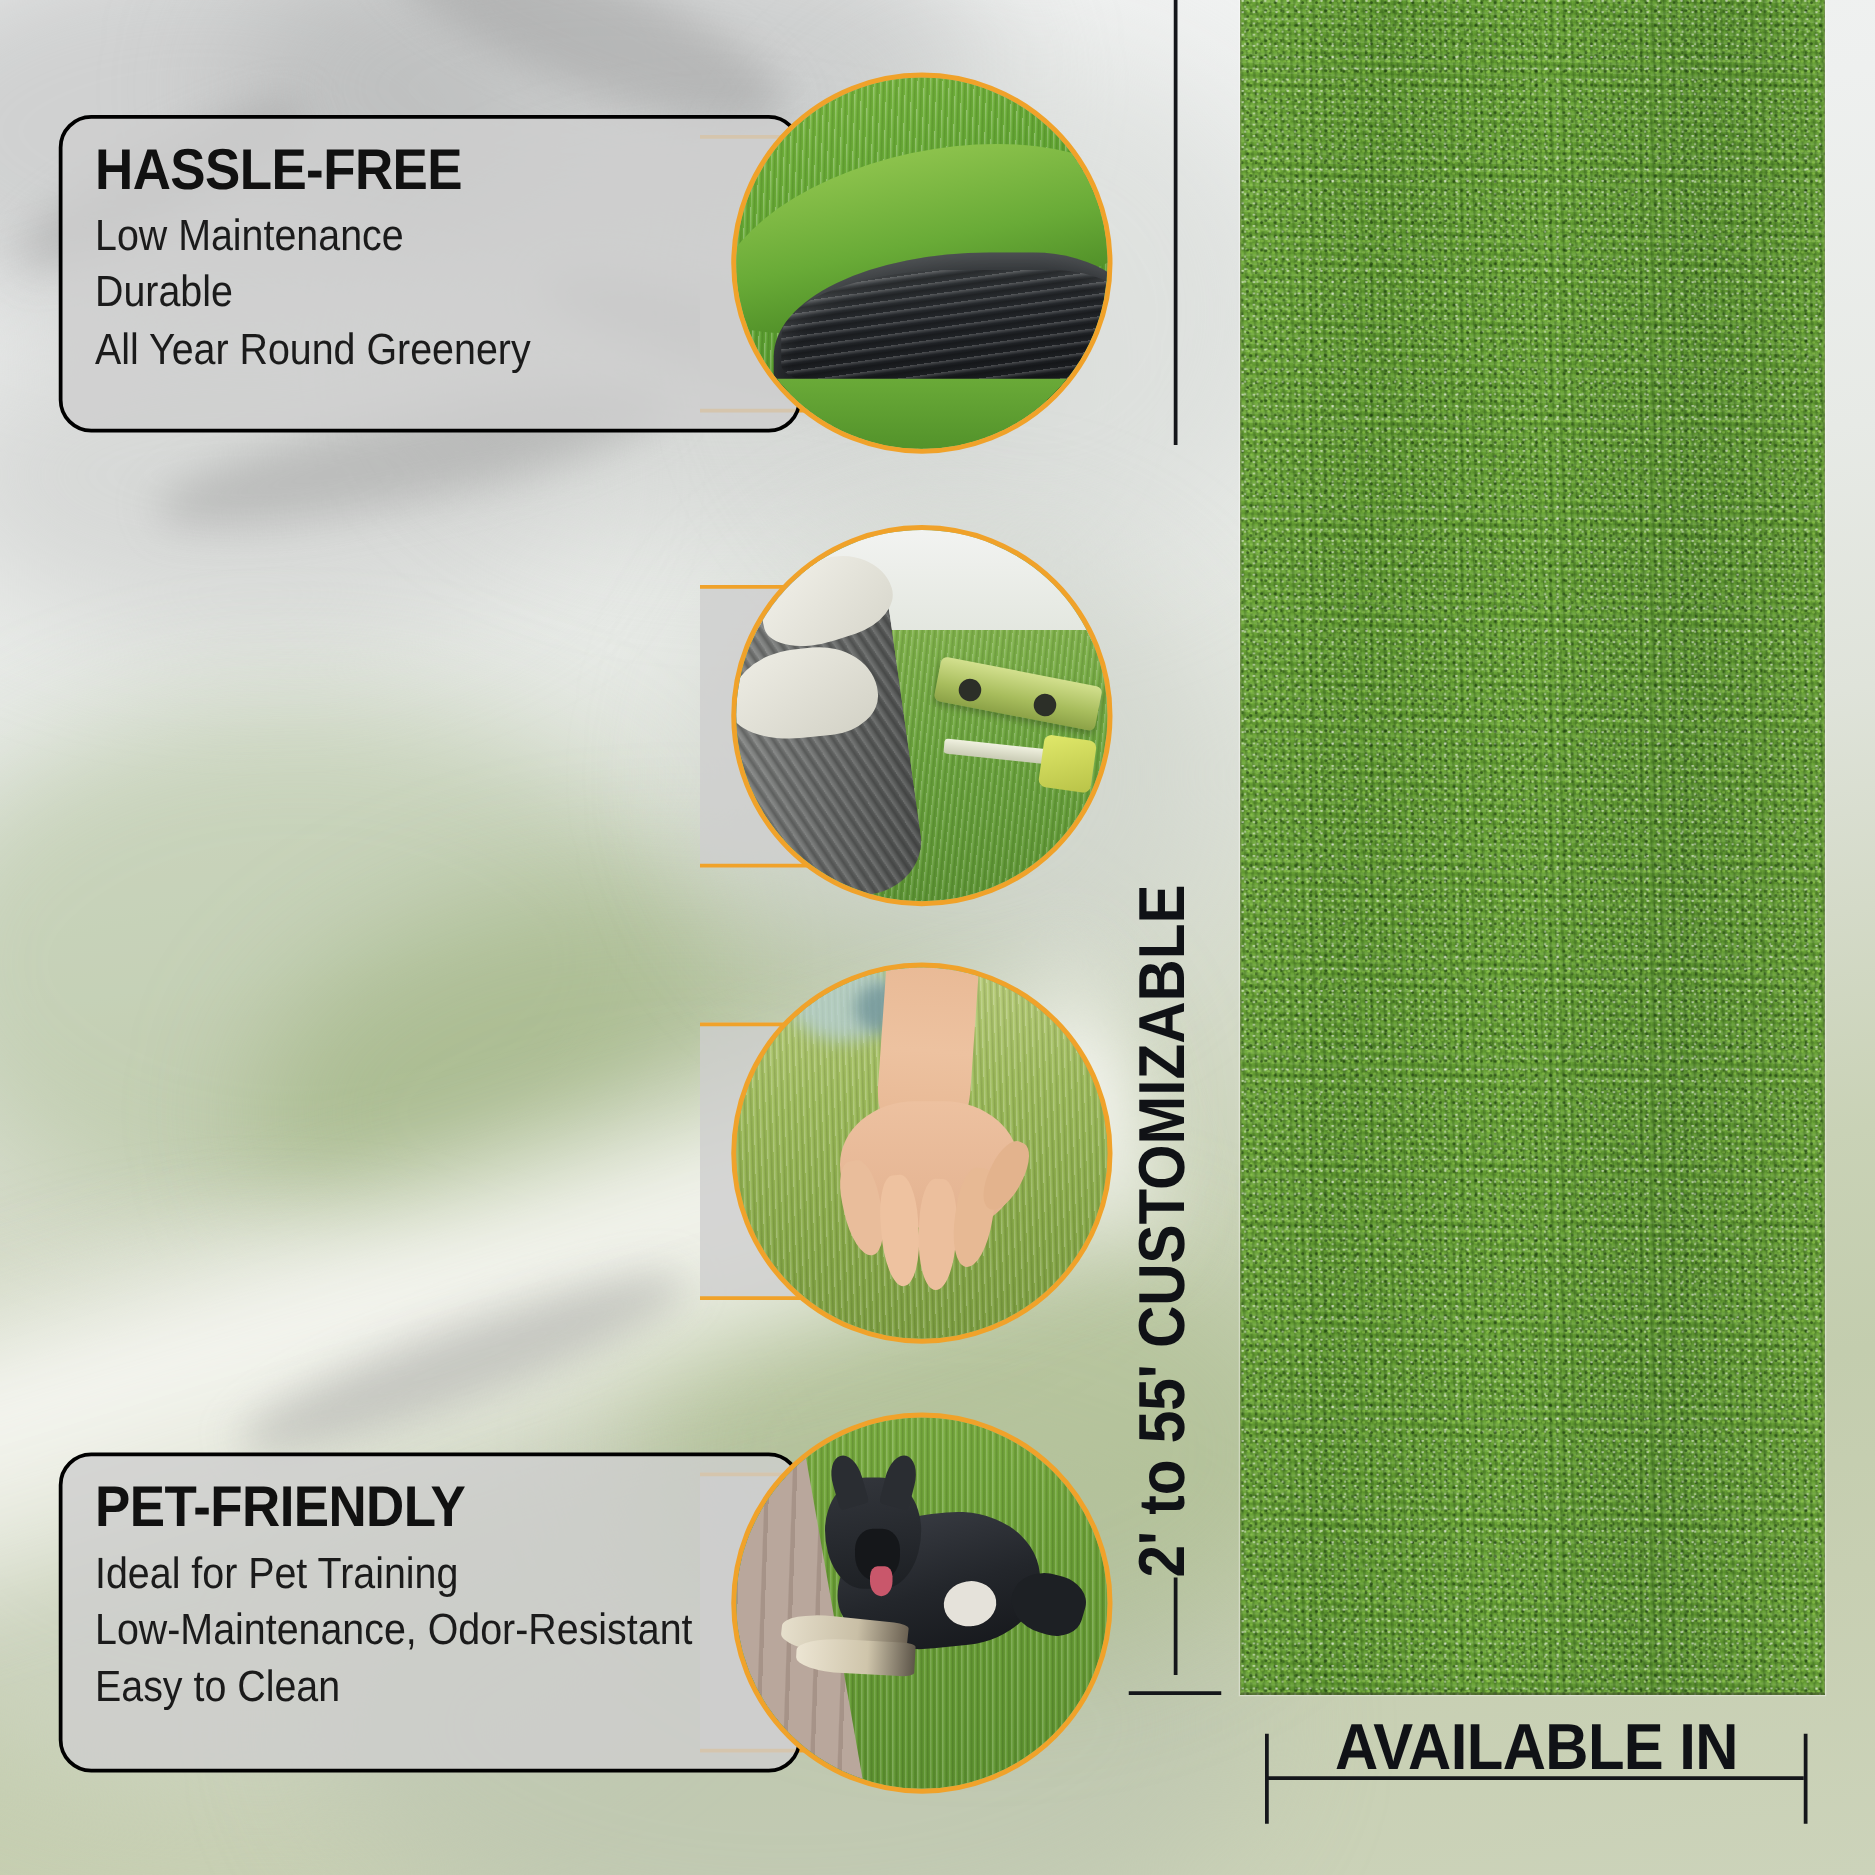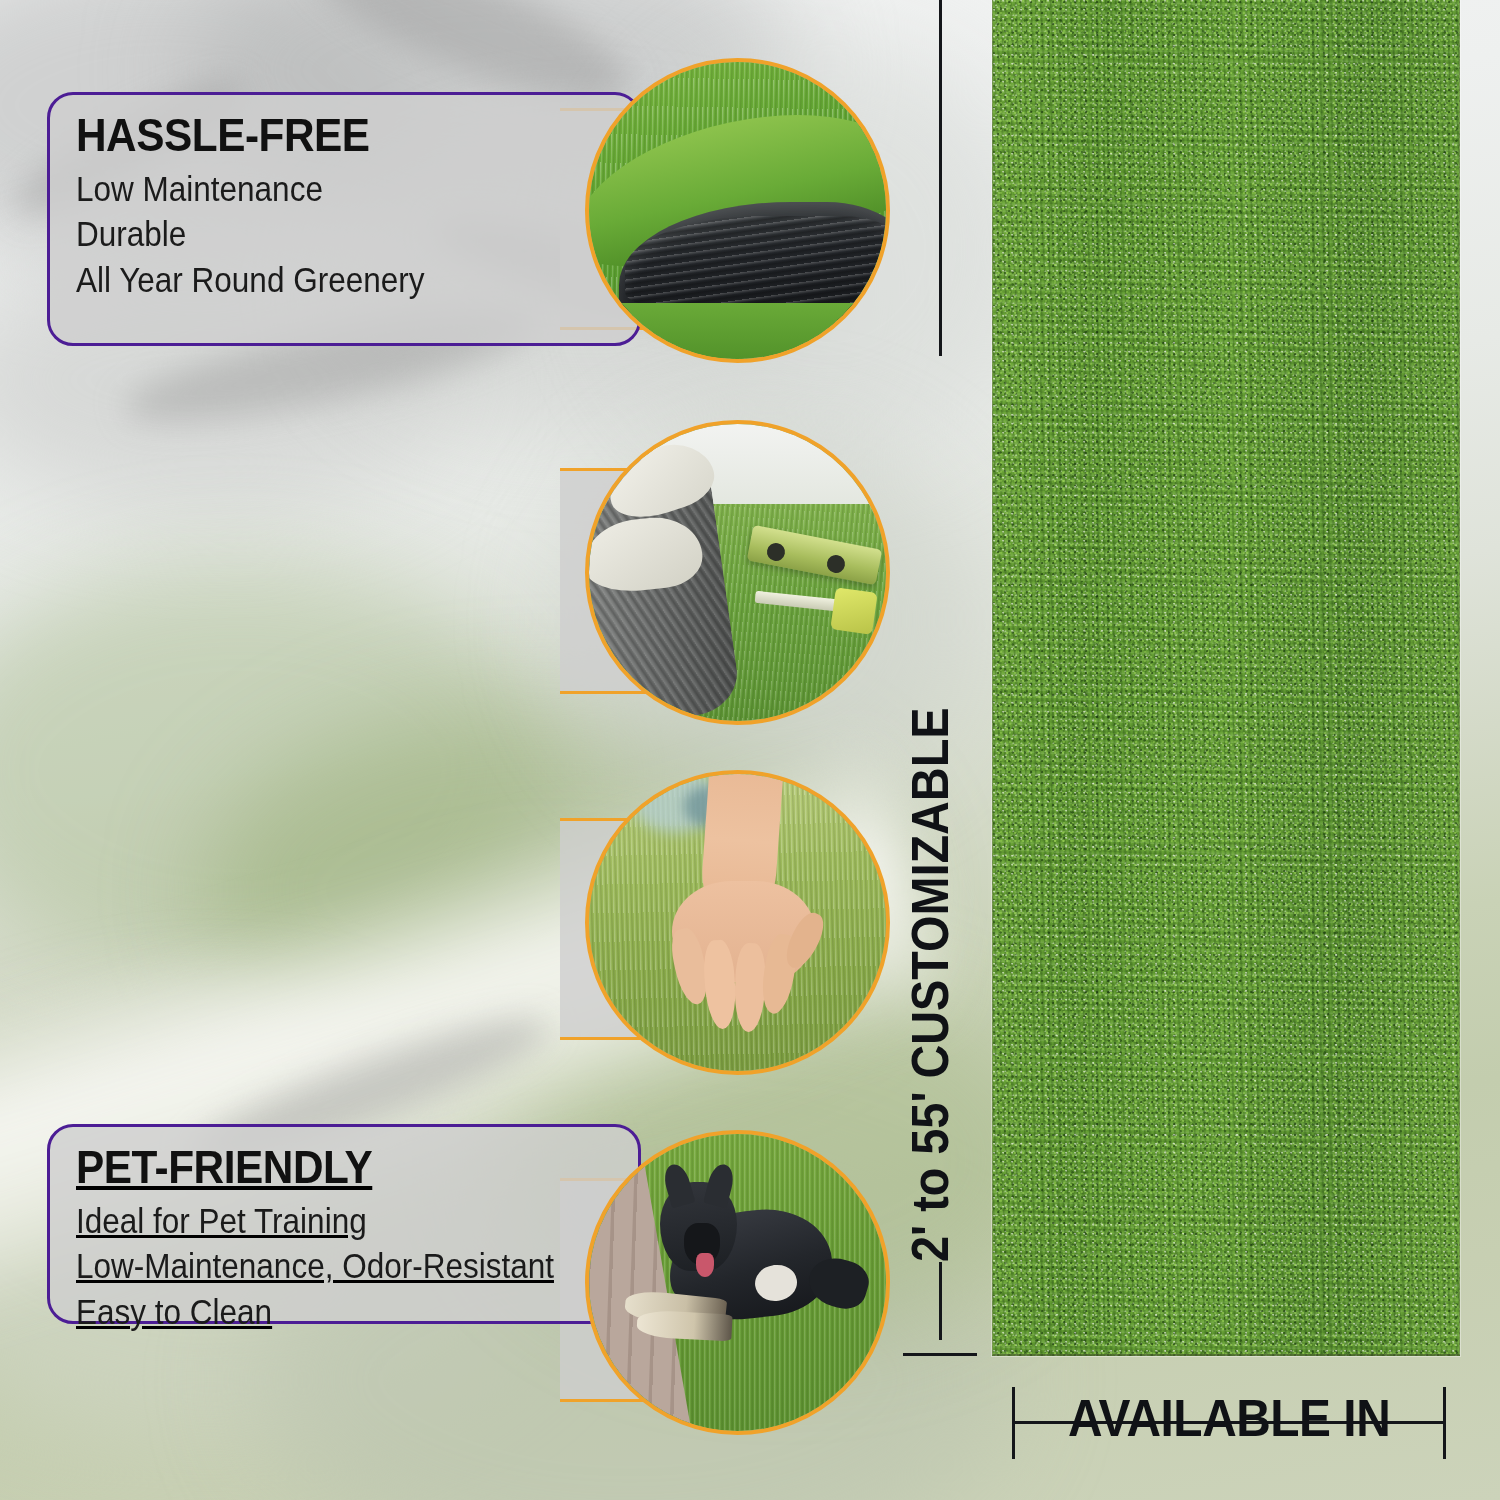--- a/index.html
+++ b/index.html
@@ -44,21 +44,21 @@
   .br1{left:300px;top:-20px;width:340px;height:90px;transform:rotate(22deg);}
   .br2{left:120px;top:330px;width:420px;height:70px;transform:rotate(-12deg);}
   .br3{left:430px;top:240px;width:300px;height:60px;transform:rotate(16deg);}
   .br4{left:0px;top:120px;width:260px;height:55px;transform:rotate(-28deg);}
   .br5{left:180px;top:1060px;width:380px;height:60px;transform:rotate(-20deg);}
 
   
   .callout{
     position:absolute;
     background:rgba(206,206,206,.80);
-    border:3px solid #4c1d95;
+    border:3px solid #000000;
     border-radius:26px;
     box-sizing:border-box;
     padding:16px 26px 34px 26px;
   }
   .callout .title{
     font-family:"Liberation Sans", sans-serif;
     font-weight:bold;
     font-size:46px;
     line-height:1.06;
     letter-spacing:-0.5px;
@@ -273,21 +273,21 @@
 
   <div class="callout" style="left:47px;top:92px;width:594px;height:254px;">
     <div class="title">HASSLE-FREE</div>
     <div class="line">Low Maintenance</div>
     <div class="line">Durable</div>
     <div class="line">All Year Round Greenery</div>
   </div>
 
 
 
-  <div class="callout" style="left:47px;top:1124px;width:594px;height:200px;text-decoration:underline;">
+  <div class="callout" style="left:47px;top:1162px;width:594px;height:256px;">
     <div class="title">PET-FRIENDLY</div>
     <div class="line">Ideal for Pet Training</div>
     <div class="line">Low-Maintenance, Odor-Resistant</div>
     <div class="line">Easy to Clean</div>
   </div>
 
   <div class="circle" style="left:585px;top:58px;width:305px;height:305px;">
     <div class="inner">
       <div class="ph p1-top"></div>
       <div class="ph p1-fold"></div>
@@ -351,17 +351,17 @@
   <div class="cap-h" style="left:903px;top:1353px;width:74px;"></div>
 
   <div id="vert-label" style="left:900px;top:1262px;">
     <span>2' to 55'  CUSTOMIZABLE</span>
   </div>
 
   <div class="dim-h" style="left:1013px;top:1421px;width:430px;"></div>
   <div class="cap-v" style="left:1012px;top:1387px;height:72px;"></div>
   <div class="cap-v" style="left:1443px;top:1387px;height:72px;"></div>
 
-  <div class="bot-label" id="bot-line1" style="left:1013px;top:1368px;width:432px;margin-top:20px;">
+  <div class="bot-label" id="bot-line1" style="left:1013px;top:1368px;width:432px;">
     <span>AVAILABLE IN</span>
   </div>
 
 </div>
 
 </body></html>

